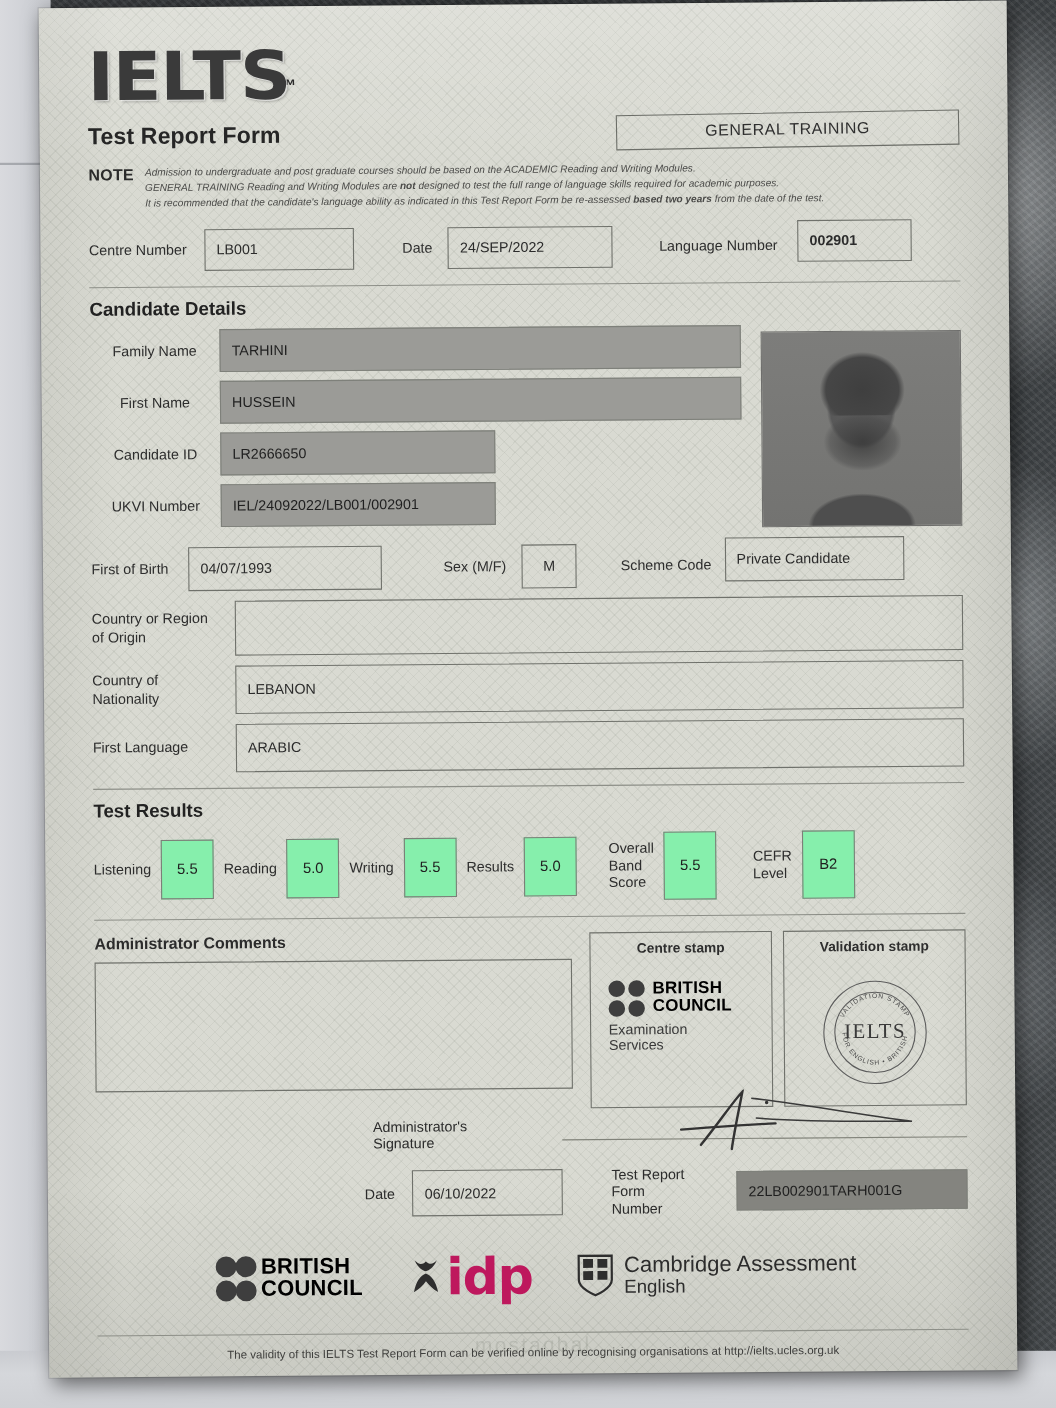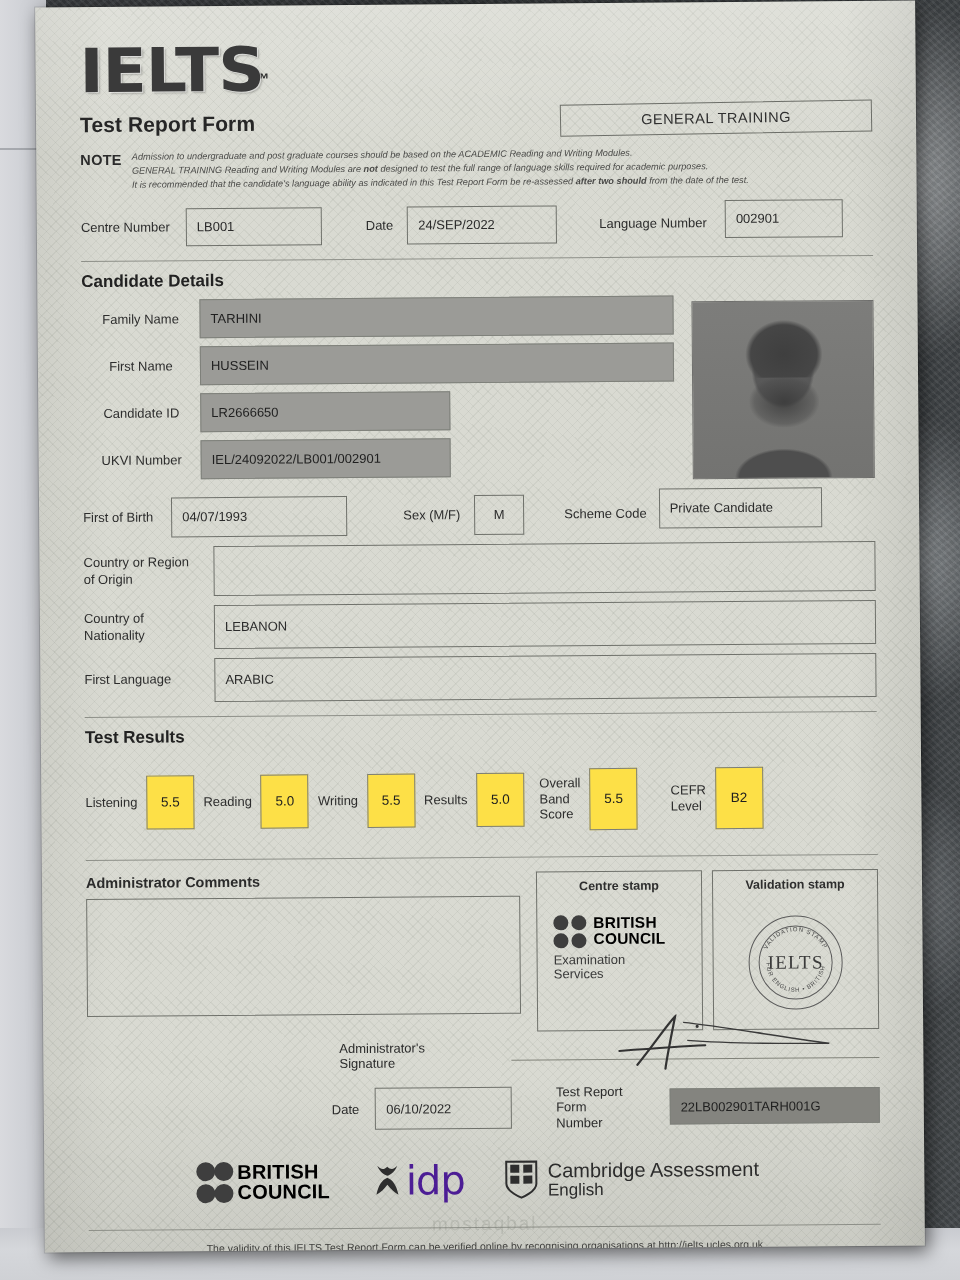--- a/index.html
+++ b/index.html
@@ -105,21 +105,21 @@
     font-size:13px; display:flex; align-items:center; padding:0 10px;
     color:#1f1f1f;
   }
 
   .row-centre { display:flex; align-items:center; margin-top:16px; height:38px; }
   .row-centre .lbl { white-space:nowrap; }
   #centre-number-value { width:136px; height:38px; margin-left:16px; }
   #date-label { margin-left:44px; }
   #test-date-value { width:150px; height:38px; margin-left:14px; }
   #candidate-number-label { margin-left:42px; }
-  #candidate-number-value { width:118px; height:38px; margin-left:18px; transform:translateY(-4px); }
+  #candidate-number-value { width:104px; height:38px; margin-left:18px; transform:translateY(-4px);font-weight:bold; }
 
   .rule { height:1px; background:#8d8f88; margin-top:14px; }
 
   .sec-title { font-size:17px; font-weight:700; margin-top:10px; color:#222; }
 
   
   .cd-wrap { display:flex; gap:0; }
   .cd-left { flex:1; padding-top:8px; }
   .cd-line { display:flex; align-items:center; margin-bottom:8px; }
   .cd-line .lbl { width:118px; flex:none;text-align:center; }
@@ -154,22 +154,22 @@
 
   .wide-line { display:flex; align-items:center; margin-top:9px; }
   .wide-line .lbl { width:130px; flex:none; line-height:1.25; }
   .wide-line .val { flex:1; height:44px; }
   #origin-value { height:50px; }
 
   
   .results { display:flex; align-items:center; margin-top:12px; }
   .res-lbl { font-size:13px; color:#2d2d2d; line-height:1.22; white-space:pre-line; }
   .score-box {
-    width:48px; height:54px; margin:12px 9px;
-    background:#fde047; border:1px solid #7c7e78;
+    width:48px; height:54px; margin:0 9px;
+    background:#86efac; border:1px solid #7c7e78;
     display:flex; align-items:center; justify-content:center;
     font-size:13.5px; color:#1f1f1f;
   }
   .score-tall { height:62px; }
 
   
   .lower { display:flex; margin-top:14px; gap:16px; }
   .comments { flex:1; }
   .comments-title { font-size:14.5px; font-weight:700; margin-bottom:8px; }
   .comments-box { height:118px; border:1px solid #6f716b; }
@@ -207,21 +207,21 @@
   #admin-date-value { width:138px; height:42px; margin-left:16px; }
   #trf-number-label { font-size:13px; line-height:1.2; margin-left:44px; }
   #trf-number-value { width:212px; height:36px; margin-left:14px; background:#84847f; }
 
   
   .footer-logos { display:flex; align-items:center; gap:40px; margin:26px 0 0 108px; }
   .logo-bc { display:flex; align-items:center; gap:8px; }
   .logo-bc .bc-dots i { width:19px; height:19px; }
   .logo-bc .bc-name { font-size:20px; }
   .logo-idp { display:flex; align-items:center; gap:2px; }
-  .idp-word { font-size:40px; font-weight:400; color:#4c1d95; letter-spacing:-1px; font-family:"DejaVu Sans", sans-serif; }
+  .idp-word { font-size:46px; font-weight:700; color:#be185d; letter-spacing:-1px; font-family:"DejaVu Sans", sans-serif; }
   .logo-cam { display:flex; align-items:center; gap:9px; }
   .cam-text { font-size:20px; line-height:1.06; color:#2c2c2c; }
   .cam-text span { display:block; font-size:17px; }
 
   .footer-rule { height:1px; background:#8d8f88; margin-top:24px; }
   .footer-note { font-size:10.5px; text-align:center; margin-top:12px; color:#3f3f3d; }
 
   .watermark {
     position:absolute; left:0; right:0; bottom:14px; text-align:center;
     font-size:19px; color:rgba(120,124,112,.22); letter-spacing:2px; z-index:3;
@@ -244,21 +244,21 @@
     <div class="trf-row">
       <div class="trf-title">Test Report Form</div>
       <div class="module-box">GENERAL TRAINING</div>
     </div>
 
     <div class="note">
       <div class="note-label">NOTE</div>
       <div class="note-body">
         <div>Admission to undergraduate and post graduate courses should be based on the ACADEMIC Reading and Writing Modules.</div>
         <div><span>GENERAL TRAINING Reading and Writing Modules are </span><b>not</b><span> designed to test the full range of language skills required for academic purposes.</span></div>
-        <div><span>It is recommended that the candidate's language ability as indicated in this Test Report Form be re-assessed </span><b>after two should</b><span> from the date of the test.</span></div>
+        <div><span>It is recommended that the candidate's language ability as indicated in this Test Report Form be re-assessed </span><b>based two years</b><span> from the date of the test.</span></div>
       </div>
     </div>
 
     <div class="row-centre">
       <span class="lbl">Centre Number</span>
       <div class="box-plain" id="centre-number-value">LB001</div>
       <span class="lbl" id="date-label">Date</span>
       <div class="box-plain" id="test-date-value">24/SEP/2022</div>
       <span class="lbl" id="candidate-number-label">Language Number</span>
       <div class="box-plain" id="candidate-number-value">002901</div>
@@ -320,21 +320,21 @@
 
     <div class="results">
       <span class="res-lbl">Listening</span>
       <div class="score-box">5.5</div>
       <span class="res-lbl">Reading</span>
       <div class="score-box">5.0</div>
       <span class="res-lbl">Writing</span>
       <div class="score-box">5.5</div>
       <span class="res-lbl">Results</span>
       <div class="score-box">5.0</div>
-      <span class="res-lbl" style="margin-left:6px">Overall
+      <span class="res-lbl" style="margin-left:20px">Overall
 Band
 Score</span>
       <div class="score-box score-tall">5.5</div>
       <span class="res-lbl" style="margin-left:24px">CEFR
 Level</span>
       <div class="score-box score-tall">B2</div>
     </div>
 
     <div class="rule"></div>
 

